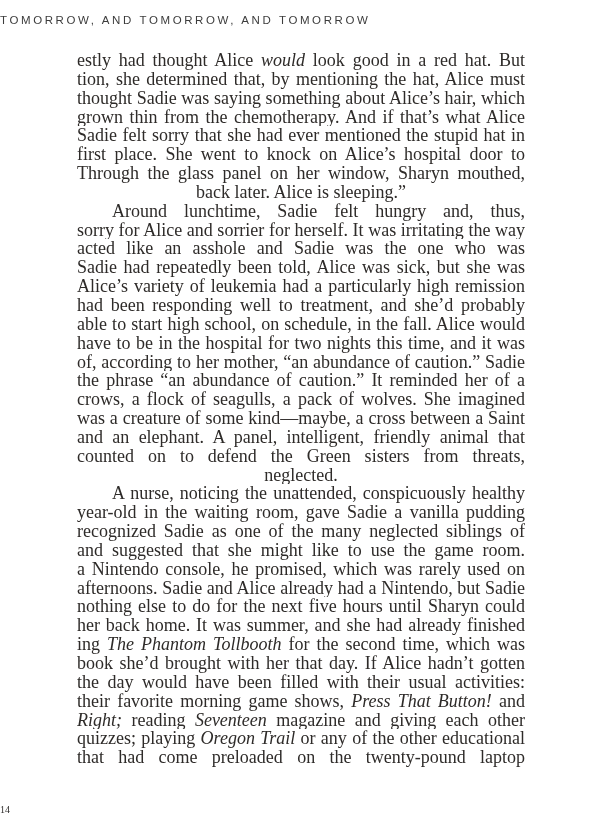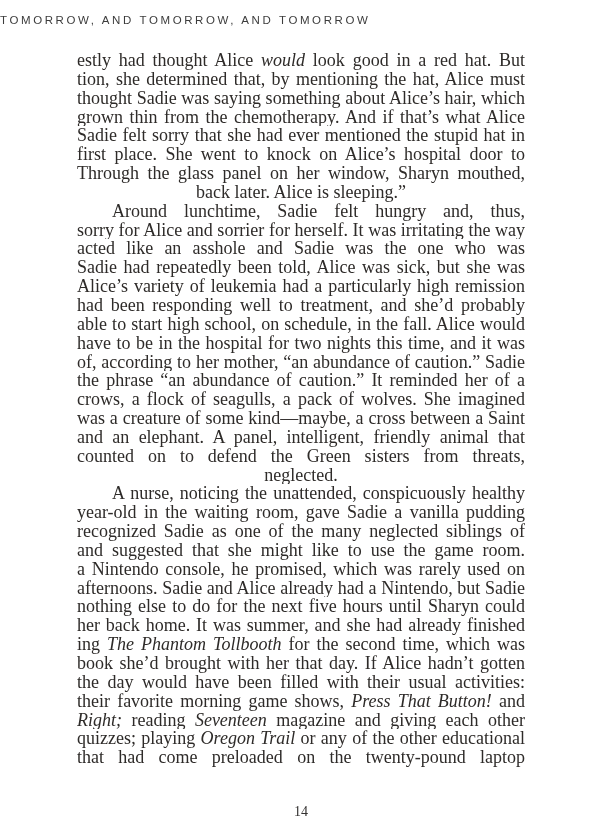--- a/index.html
+++ b/index.html
@@ -39,22 +39,21 @@
     width: 100%;
     height: 0;
   }
   .line.last { text-align: center; }
   .line.last::after { content: none; }
   .line.indent { text-indent: 35px; }
   .it { font-style: italic; }
   .folio {
     position: absolute;
     top: 804px; left: 0; right: 0;
-    text-align: center;
-    font-size: 14px;
+    font-size: 10px;
     color: #333130;
   }
 </style>
 </head>
 <body>
 
 <div class="running-head">TOMORROW, AND TOMORROW, AND TOMORROW</div>
 
 <div class="text-block">
     <div class="line"><span>estly had thought Alice </span><span class="it">would</span><span> look good in a red hat. But upon reflec-</span></div>

